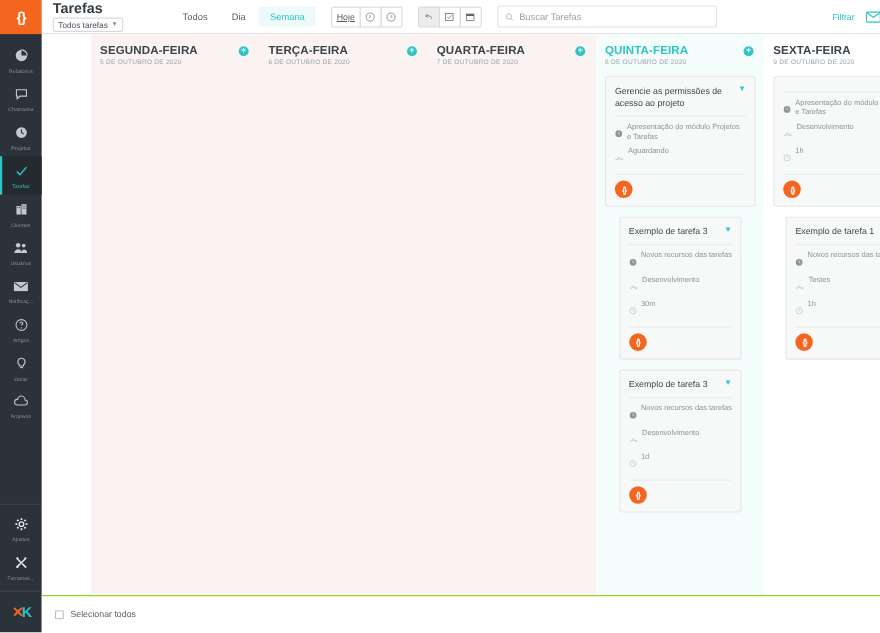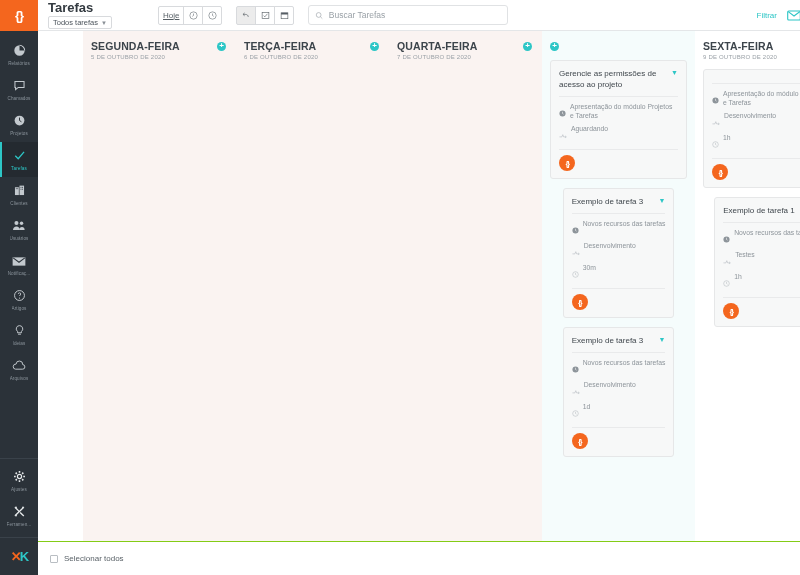--- a/index.html
+++ b/index.html
@@ -288,20 +288,25 @@
 
     <div class="topbar">
       <div class="title-block">
         <div class="page-title">Tarefas</div>
         <div class="scope-select">
           <span>Todos tarefas</span>
           <span class="caret-sm">▼</span>
         </div>
       </div>
 
+      <div class="view-tabs" id="view-tabs">
+          <span class="view-tab">Todos</span>
+          <span class="view-tab">Dia</span>
+          <span class="view-tab active">Semana</span>
+        </div>
 
       <div class="btn-group">
         <div class="bgbtn">
           <span>Hoje</span>
         </div>
         <div class="bgbtn">
           <svg width="9" height="9" viewBox="0 0 16 16">
               <circle cx="8" cy="8" r="6.5" fill="none" stroke="#6b7378" stroke-width="1.1"></circle>
               <path d="M8 4.5V8l-2.2 1.6" fill="none" stroke="#6b7378" stroke-width="1.1"></path>
             </svg>
@@ -382,20 +387,24 @@
             <div class="col-head-text">
               <div class="col-day">QUARTA-FEIRA</div>
               <div class="col-date">7 DE OUTUBRO DE 2020</div>
             </div>
             <div class="add-dot">+</div>
           </div>
           <div class="col-body"></div>
         </div>
         <div class="col highlight" style="background: rgb(245, 252, 252); width: 153px; flex: 0 0 153px;">
           <div class="col-head">
+            <div class="col-head-text">
+              <div class="col-day">QUINTA-FEIRA</div>
+              <div class="col-date">8 DE OUTUBRO DE 2020</div>
+            </div>
             <div class="add-dot">+</div>
           </div>
           <div class="col-body">
             <div class="card">
               <div class="card-top">
                 <div class="card-title">Gerencie as permissões de acesso ao projeto</div>
                 <div class="card-caret">▼</div>
               </div>
               <div class="card-divider"></div>
               <div class="meta-row">

